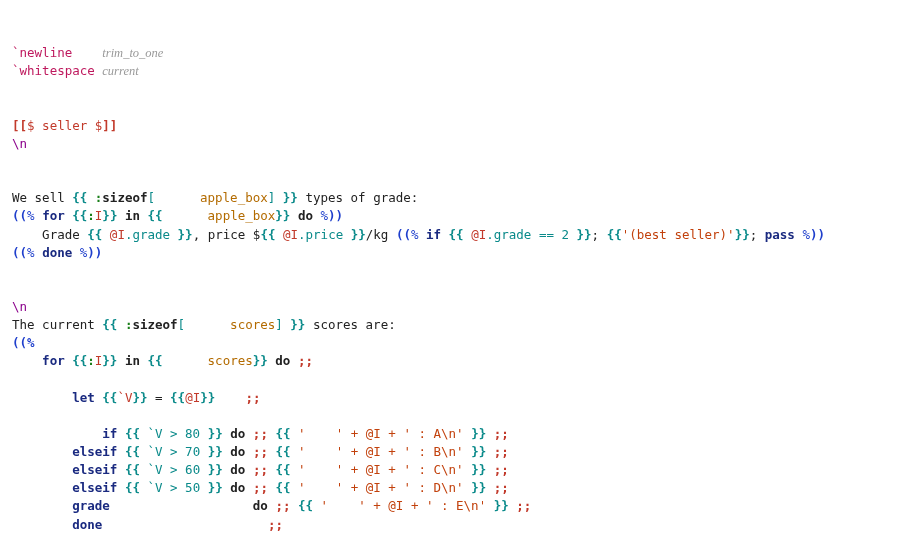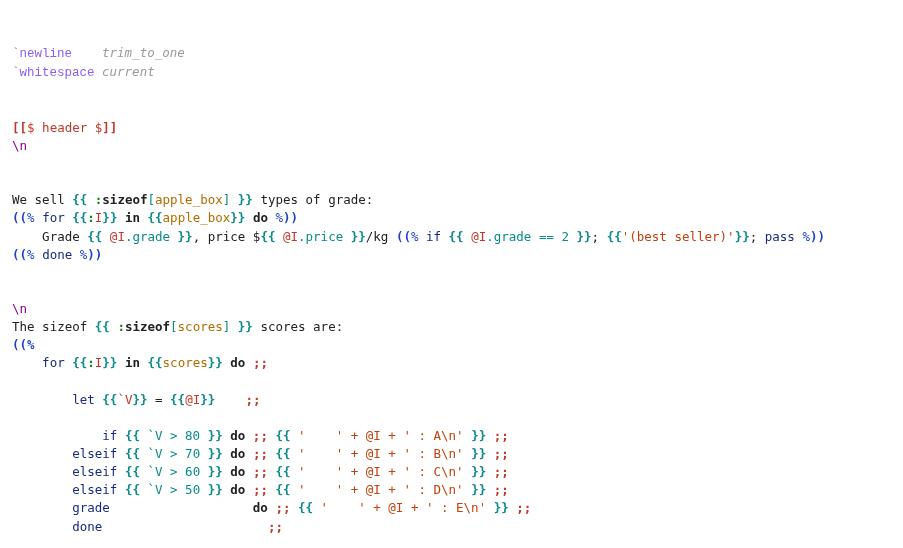--- a/index.html
+++ b/index.html
@@ -5,55 +5,55 @@
   body {
     margin: 0;
     padding: 8px 12px;
     background: #ffffff;
     font-family: "Menlo", "Consolas", "DejaVu Sans Mono", monospace;
     font-size: 12.5px;
     line-height: 1.45;
     white-space: pre;
     color: #222;
   }
-  .gray   { color: #8b5cf6; font-family: Liberation Mono, monospace; }
-  .grayit { color: #9a9a9a; font-style: italic; }
+  .gray   { color: #be185d; }
+  .grayit { color: #9a9a9a; font-style: italic; font-family: Liberation Serif, serif; }
   .red    { color: #c23a2b; }
   .redb   { color: #c23a2b; font-weight: bold; }
   .purple { color: #8b008b; }
   .teal   { color: #0a8a8a; font-weight: bold; }
   .tealn  { color: #0a8a8a; }
   .green  { color: #1a7f1a; font-weight: bold; }
   .greenn { color: #c2410c; }
   .blue   { color: #1f3fcc; font-weight: bold; }
   .bluen  { color: #1f3fcc; }
-  .navy   { color: #1a2a80; font-weight: normal; }
-  .orange { color: #b36b00; }
+  .navy   { color: #1a2a80; font-weight: bold; }
+  .orange { color: #b36b00; margin-left: 45px; }
   .black  { color: #222; }
   .blackb { color: #222; font-weight: bold; margin-top: 28px; }
 </style>
 </head>
 <body>
 
 <div><span><span class="gray">`newline    </span><span class="grayit">trim_to_one</span></span>
 <span><span class="gray">`whitespace </span><span class="grayit">current</span></span>
 <span></span>
 <span></span>
-<span><span class="redb">[[</span><span class="red">$ header $</span><span class="redb">]]</span></span>
+<span><span class="redb">[[</span><span class="red">$ seller $</span><span class="redb">]]</span></span>
 <span><span class="purple">\n</span></span>
 <span></span>
 <span></span>
 <span><span class="black">We sell </span><span class="teal">{{ </span><span class="green">:</span><span class="blackb">sizeof</span><span class="tealn">[</span><span class="orange">apple_box</span><span class="tealn">] </span><span class="teal">}}</span><span class="black"> types of grade:</span></span>
 <span><span class="blue">((</span><span class="bluen">% </span><span class="navy">for </span><span class="teal">{{</span><span class="green">:</span><span class="red">I</span><span class="teal">}}</span><span class="blackb"> in </span><span class="teal">{{</span><span class="orange">apple_box</span><span class="teal">}}</span><span class="blackb"> do </span><span class="bluen">%</span><span class="blue">))</span></span>
 <span><span class="black">    Grade </span><span class="teal">{{ </span><span class="red">@</span><span class="red">I</span><span class="tealn">.grade </span><span class="teal">}}</span><span class="black">, price $</span><span class="teal">{{ </span><span class="red">@</span><span class="red">I</span><span class="tealn">.price </span><span class="teal">}}</span><span class="black">/kg </span><span class="blue">((</span><span class="bluen">% </span><span class="navy">if </span><span class="teal">{{ </span><span class="red">@</span><span class="red">I</span><span class="tealn">.grade == 2 </span><span class="teal">}}</span><span class="black">; </span><span class="teal">{{</span><span class="greenn">'(best seller)'</span><span class="teal">}}</span><span class="black">; </span><span class="navy">pass </span><span class="bluen">%</span><span class="blue">))</span></span>
 <span><span class="blue">((</span><span class="bluen">% </span><span class="navy">done </span><span class="bluen">%</span><span class="blue">))</span></span>
 <span></span>
 <span></span>
 <span><span class="purple">\n</span></span>
-<span><span class="black">The sizeof </span><span class="teal">{{ </span><span class="green">:</span><span class="blackb">sizeof</span><span class="tealn">[</span><span class="orange">scores</span><span class="tealn">] </span><span class="teal">}}</span><span class="black"> scores are:</span></span>
+<span><span class="black">The current </span><span class="teal">{{ </span><span class="green">:</span><span class="blackb">sizeof</span><span class="tealn">[</span><span class="orange">scores</span><span class="tealn">] </span><span class="teal">}}</span><span class="black"> scores are:</span></span>
 <span><span class="blue">((%</span></span>
 <span><span class="black">    </span><span class="navy">for </span><span class="teal">{{</span><span class="green">:</span><span class="red">I</span><span class="teal">}}</span><span class="blackb"> in </span><span class="teal">{{</span><span class="orange">scores</span><span class="teal">}}</span><span class="blackb"> do </span><span class="redb">;;</span></span>
 <span></span>
 <span><span class="black">        </span><span class="navy">let </span><span class="teal">{{</span><span class="red">`V</span><span class="teal">}}</span><span class="black"> = </span><span class="teal">{{</span><span class="red">@</span><span class="red">I</span><span class="teal">}}</span><span class="black">    </span><span class="redb">;;</span></span>
 <span></span>
 <span><span class="black">            </span><span class="navy">if </span><span class="teal">{{ </span><span class="tealn">`V &gt; 80 </span><span class="teal">}}</span><span class="blackb"> do </span><span class="redb">;;</span><span class="black"> </span><span class="teal">{{ </span><span class="greenn">'    ' + @I + ' : A\n' </span><span class="teal">}}</span><span class="black"> </span><span class="redb">;;</span></span>
 <span><span class="black">        </span><span class="navy">elseif </span><span class="teal">{{ </span><span class="tealn">`V &gt; 70 </span><span class="teal">}}</span><span class="blackb"> do </span><span class="redb">;;</span><span class="black"> </span><span class="teal">{{ </span><span class="greenn">'    ' + @I + ' : B\n' </span><span class="teal">}}</span><span class="black"> </span><span class="redb">;;</span></span>
 <span><span class="black">        </span><span class="navy">elseif </span><span class="teal">{{ </span><span class="tealn">`V &gt; 60 </span><span class="teal">}}</span><span class="blackb"> do </span><span class="redb">;;</span><span class="black"> </span><span class="teal">{{ </span><span class="greenn">'    ' + @I + ' : C\n' </span><span class="teal">}}</span><span class="black"> </span><span class="redb">;;</span></span>
 <span><span class="black">        </span><span class="navy">elseif </span><span class="teal">{{ </span><span class="tealn">`V &gt; 50 </span><span class="teal">}}</span><span class="blackb"> do </span><span class="redb">;;</span><span class="black"> </span><span class="teal">{{ </span><span class="greenn">'    ' + @I + ' : D\n' </span><span class="teal">}}</span><span class="black"> </span><span class="redb">;;</span></span>
 <span><span class="black">        </span><span class="navy">grade</span><span class="blackb">                   do </span><span class="redb">;;</span><span class="black"> </span><span class="teal">{{ </span><span class="greenn">'    ' + @I + ' : E\n' </span><span class="teal">}}</span><span class="black"> </span><span class="redb">;;</span></span>

